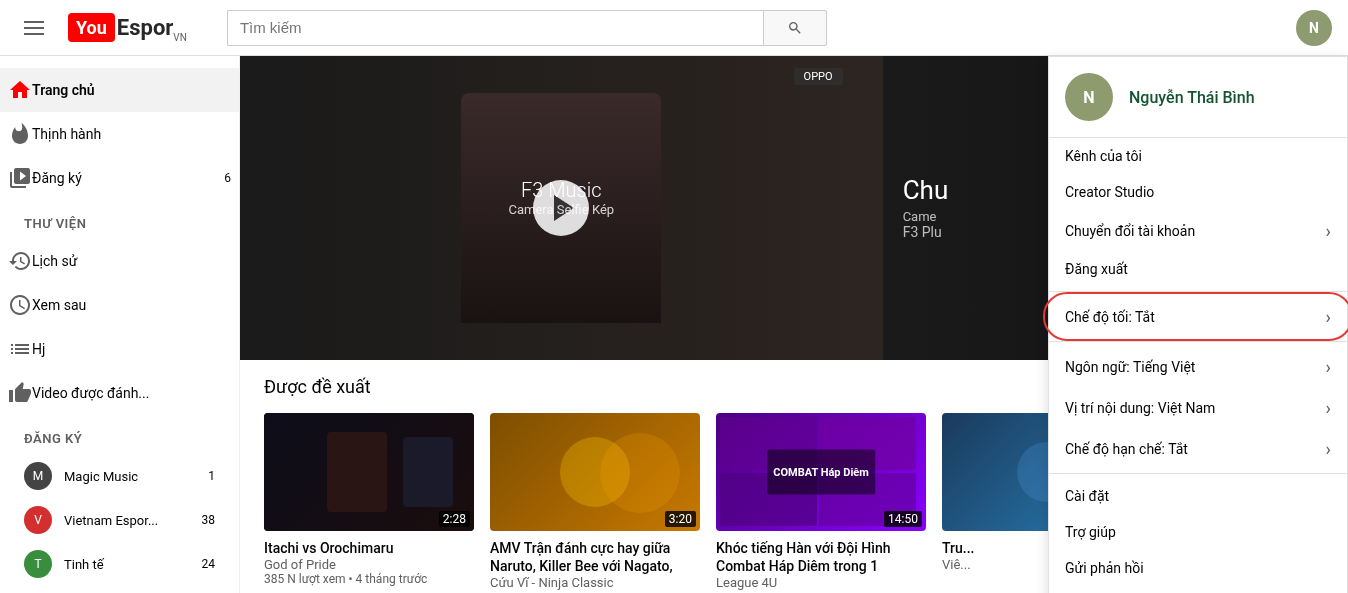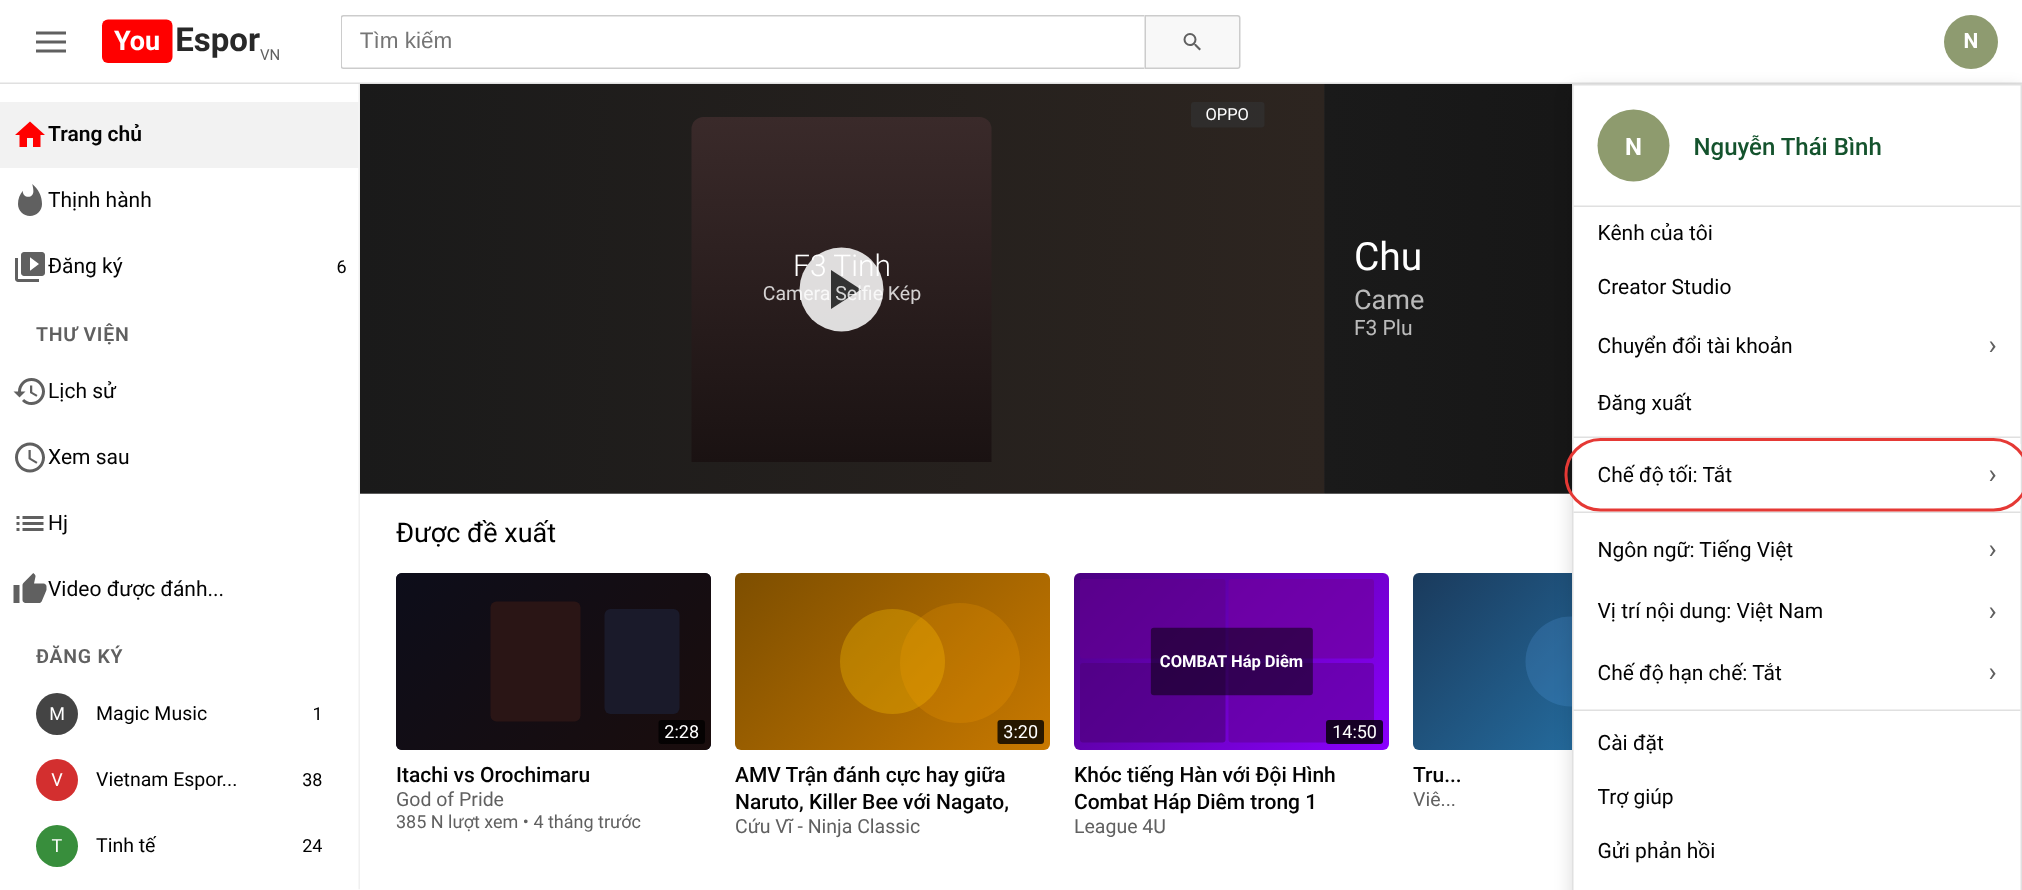--- a/index.html
+++ b/index.html
@@ -173,44 +173,44 @@
     </div>
     <div class="sidebar-sub-item">
       <div class="sub-avatar" style="background:#388e3c;">T</div>
       <span class="sub-label">Tinh tế</span>
       <span class="sub-count">24</span>
     </div>
   </div>
 
   <div class="main">
 
-    <div class="hero-bg" style="height:273px;">
+    <div class="hero-bg" style="height:304px;">
 
       <div style="position:absolute;left:0;top:0;width:58%;height:100%;background:linear-gradient(120deg,#1c1c1c,#3a2f2f);display:flex;align-items:center;justify-content:center;">
         <div style="position:absolute;top:0;left:0;width:100%;height:100%;background:linear-gradient(to right,#1a1a1a,#2d2520);"></div>
 
         <div style="position:relative;z-index:1;width:200px;height:230px;background:linear-gradient(180deg,#3a2a2a,#1a1212);border-radius:8px 8px 0 0;"></div>
 
         <div style="position:absolute;top:50%;left:50%;transform:translate(-50%,-50%);width:56px;height:56px;background:rgba(255,255,255,0.85);border-radius:50%;display:flex;align-items:center;justify-content:center;cursor:pointer;z-index:5;">
           <div style="border-left:20px solid #333;border-top:13px solid transparent;border-bottom:13px solid transparent;margin-left:6px;"></div>
         </div>
 
         <div style="position:absolute;top:12px;right:40px;background:rgba(50,50,50,0.7);color:white;font-size:11px;padding:2px 10px;border-radius:2px;z-index:5;">OPPO</div>
 
         <div style="position:absolute;top:40%;left:50%;transform:translateX(-50%);color:white;text-align:center;z-index:5;">
-          <div style="font-size:20px;font-weight:300;">F3 Tinh</div>
+          <div style="font-size:20px;font-weight:300;">F3 Music</div>
           <div style="font-size:13px;opacity:0.8;">Camera Selfie Kép</div>
         </div>
       </div>
 
       <div style="position:absolute;right:0;top:0;width:42%;height:100%;background:linear-gradient(120deg,#252525,#1a1a1a);display:flex;align-items:center;padding:20px;">
         <div style="position:absolute;left:0;top:0;width:100%;height:100%;background:linear-gradient(to right,#1a1a1a,#111);"></div>
         <div style="position:relative;z-index:1;color:white;">
           <div style="font-size:26px;font-weight:400;line-height:1.1;">Chu</div>
-          <div style="font-size:18px;opacity:0.7;margin-top:4px;">Came</div>
+          <div style="font-size:13px;opacity:0.7;margin-top:4px;">Came</div>
           <div style="font-size:14px;opacity:0.7;">F3 Plu</div>
         </div>
       </div>
     </div>
 
     <div class="section-title">Được đề xuất</div>
 
     <div class="videos-grid">
 
       <div class="video-card">

